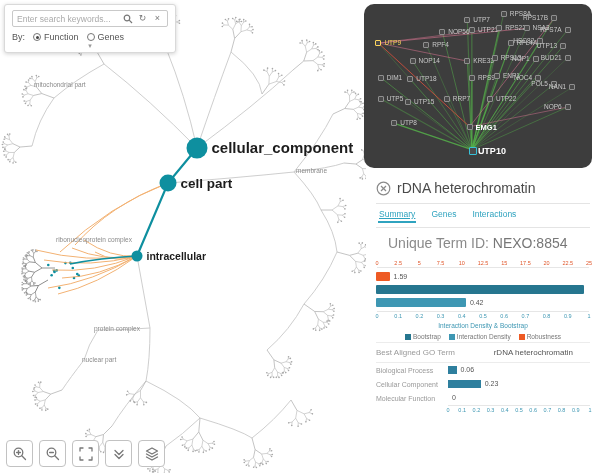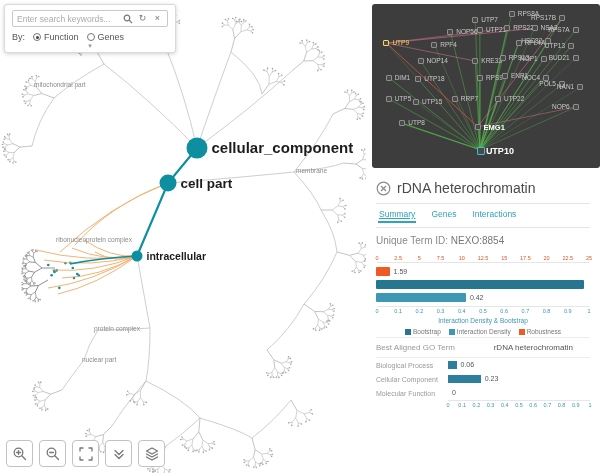--- a/index.html
+++ b/index.html
@@ -23,39 +23,39 @@
   .rdot { width:8px; height:8px; border:1px solid #777; border-radius:50%; display:inline-block; position:relative; margin-right:3px; background:#fff; }
   .rdot.sel::after { content:""; position:absolute; inset:1.5px; background:#444; border-radius:50%; }
   .collapse-caret { text-align:center; color:#999; font-size:7px; line-height:8px; cursor:pointer; }
 
   .tree-toolbar { position:absolute; left:6px; bottom:6px; display:flex; gap:6px; z-index:5; }
   .tool-btn { width:27px; height:27px; border:1px solid #c2c2c2; border-radius:4px; background:#fff;
     display:flex; align-items:center; justify-content:center; cursor:pointer; }
   .tool-btn svg { stroke:#777; fill:none; stroke-width:1.3; stroke-linecap:round; stroke-linejoin:round; }
 
   
-  .network-panel { position:absolute; left:372px; top:4px; width:228px; height:164px;
-    background:#3d3d3d; border-radius:3px; overflow:hidden; }
+  .network-panel { position:absolute; left:364px; top:4px; width:228px; height:164px;
+    background:#3d3d3d; border-radius:10px; overflow:hidden; }
   #net-svg { position:absolute; left:0; top:0; }
   .net-chip { position:absolute; width:6px; height:6px; background:#4a4a4a; border:1px solid #8f8f8f; border-radius:1px; }
   .net-label { position:absolute; font-size:6.5px; color:#c9c9c9; white-space:nowrap; }
   .net-label.hl { color:#ffd65c; }
   .net-label.bold { color:#fff; font-weight:bold; font-size:7.5px; }
   .net-label.hub { color:#fff; font-weight:bold; font-size:9px; }
 
   
   .details-panel { position:absolute; left:366px; top:172px; width:234px; height:301px;
     background:#fff; padding:6px 10px 0; overflow:hidden; }
   .detail-header { display:flex; align-items:center; gap:6px; margin:2px 0 7px; }
   .close-icon { display:inline-flex; cursor:pointer; }
   .detail-title { font-size:14px; color:#4a4a4a; }
   .tabs { display:flex; border-top:1px solid #e4e4e4; border-bottom:1px solid #e4e4e4; padding:4px 2px; gap:14px; margin-bottom:7px; }
   .tab { font-size:8.5px; color:#2fa3bf; cursor:pointer; padding:1px 1px 2px; }
   .tab.active { border-bottom:2px solid #2fa3bf;text-decoration:underline; }
-  .term-id { font-size:10px; color:#8a8a8a; margin:2px 0 8px; }
+  .term-id { font-size:14px; color:#8a8a8a; margin:2px 12px 8px; }
   .term-id b { color:#777; font-weight:normal; }
   .section-title { font-size:10px; color:#9a9a9a; margin:8px 0 4px; }
   .section-title.centered { text-align:center; }
 
   .axis { position:relative; height:9px; margin:0 1px; }
   .axis.top-a { border-bottom:1px solid #e6e6e6; margin-bottom:2px; }
   .axis.bot-a { border-top:1px solid #e6e6e6; margin-top:2px; }
   .tick { position:absolute; font-size:5.5px; transform:translateX(-50%); top:1px; }
   .bar-row { height:9px; margin:4px 0; position:relative; }
   .bar { height:100%; border-radius:1px; }

